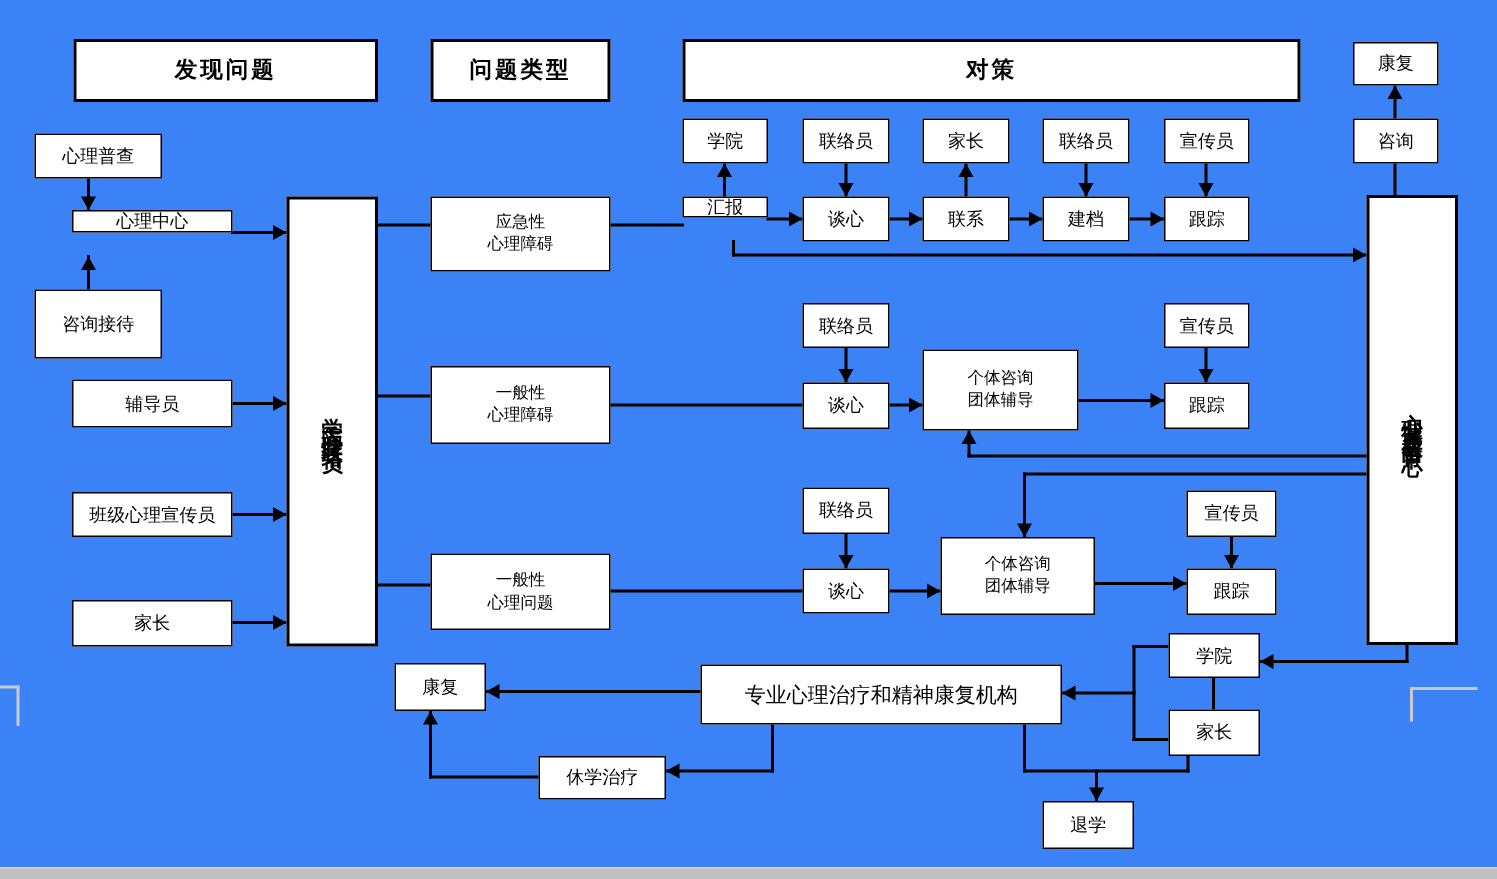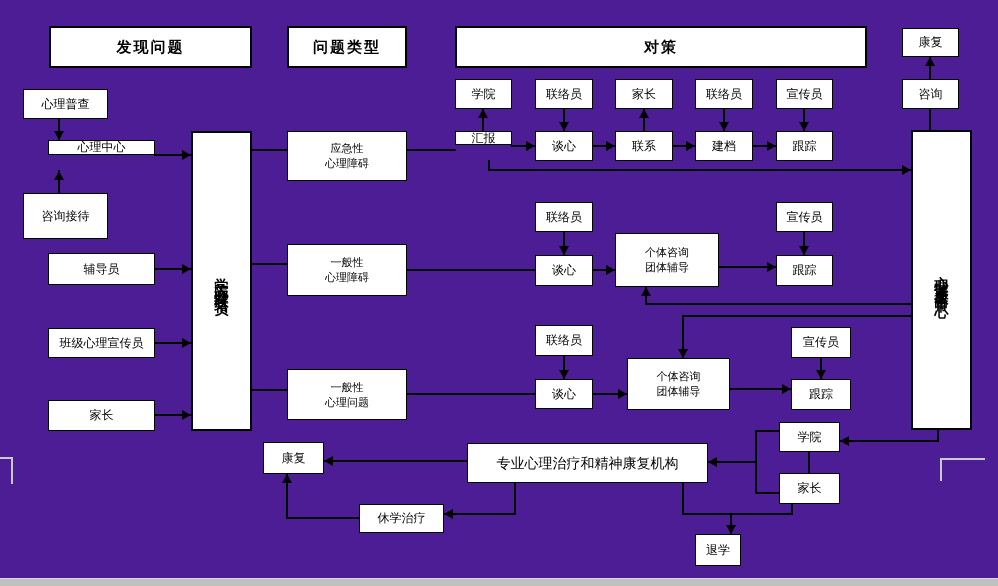--- a/index.html
+++ b/index.html
@@ -1,17 +1,17 @@
 <!DOCTYPE html>
 <html><head>
 <meta charset="utf-8">
 <style>
   html,body{margin:0;padding:0;background:#ffffff;}
   body{width:998px;height:586px;font-family:"Liberation Sans","DejaVu Sans",sans-serif;}
-  #canvas{position:relative;width:998px;height:586px;background:#4c1d95;overflow:hidden;}
+  #canvas{position:relative;width:998px;height:586px;background:#3b82f6;overflow:hidden;}
   .node{
     position:absolute;box-sizing:border-box;background:#ffffff;border:1.5px solid #000;
     display:flex;align-items:center;justify-content:center;text-align:center;
     color:#000;font-size:12px;line-height:1.35;white-space:pre-line;z-index:3;
   }
   .kind-header{font-weight:bold;font-size:15px;border-width:2px;letter-spacing:2px;}
   .kind-type{font-size:11px;}
   .kind-wide{font-size:14px;}
   .kind-tall{
     writing-mode:vertical-rl;text-orientation:upright;
@@ -165,16 +165,16 @@
       <div class="node kind-box" style="left: 791px; top: 327px; width: 60px; height: 31px;">宣传员</div>
       <div class="node kind-box" style="left: 791px; top: 379px; width: 60px; height: 31px;">跟踪</div>
       <div class="node kind-box" style="left: 902px; top: 28px; width: 57px; height: 29px;">康复</div>
       <div class="node kind-box" style="left: 902px; top: 79px; width: 57px; height: 30px;">咨询</div>
       <div class="node kind-tall" style="left: 911px; top: 130px; width: 61px; height: 300px;">心理健康教育中心</div>
       <div class="node kind-box" style="left: 779px; top: 422px; width: 61px; height: 30px;">学院</div>
       <div class="node kind-box" style="left: 779px; top: 473px; width: 61px; height: 31px;">家长</div>
       <div class="node kind-wide" style="left: 467px; top: 443px; width: 241px; height: 40px;">专业心理治疗和精神康复机构</div>
       <div class="node kind-box" style="left: 263px; top: 442px; width: 61px; height: 32px;">康复</div>
       <div class="node kind-box" style="left: 359px; top: 504px; width: 85px; height: 29px;">休学治疗</div>
-      <div class="node kind-box" style="left: 695px; top: 534px; width: 46px; height: 32px;">退学</div>
+      <div class="node kind-box" style="left: 695px; top: 534px; width: 61px; height: 32px;">退学</div>
     </div>
   <div id="scrollbar"></div>
 </div>
 
 </body></html>

